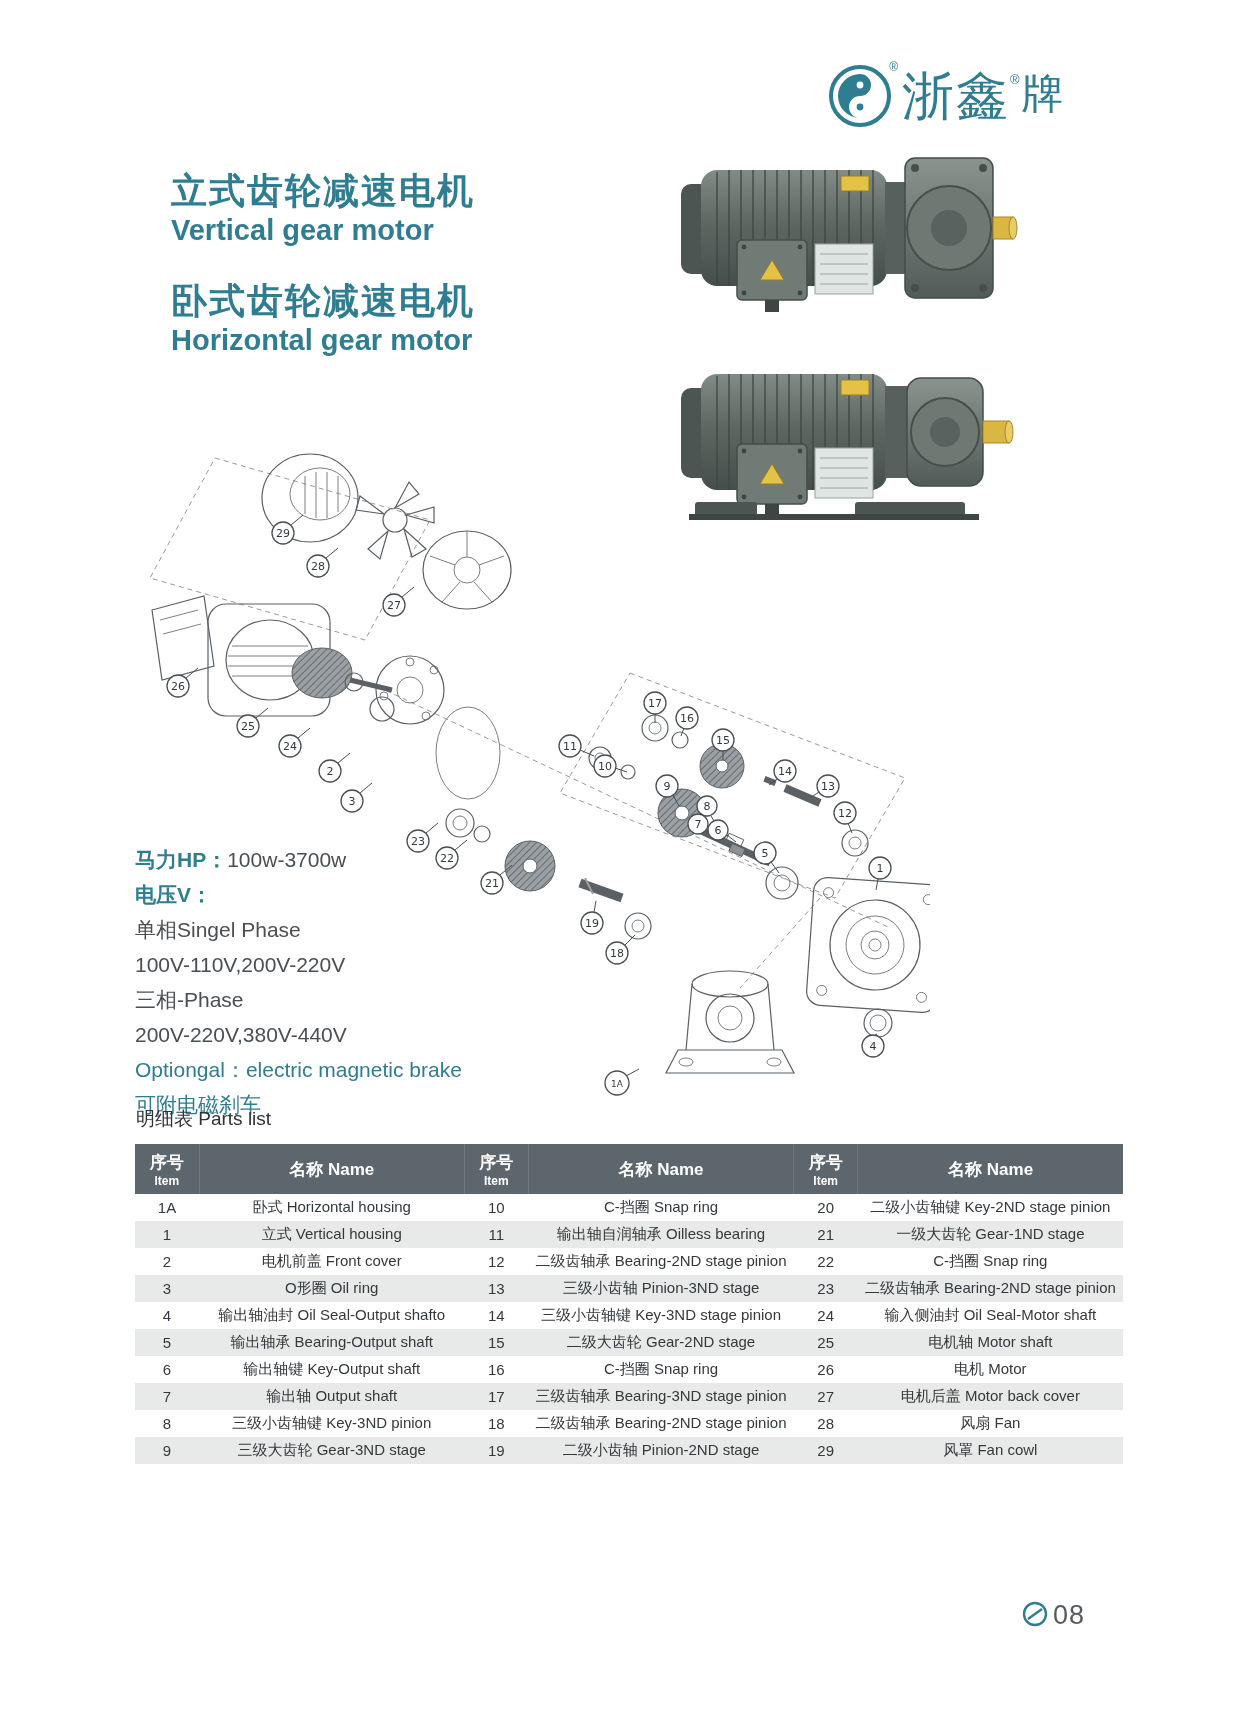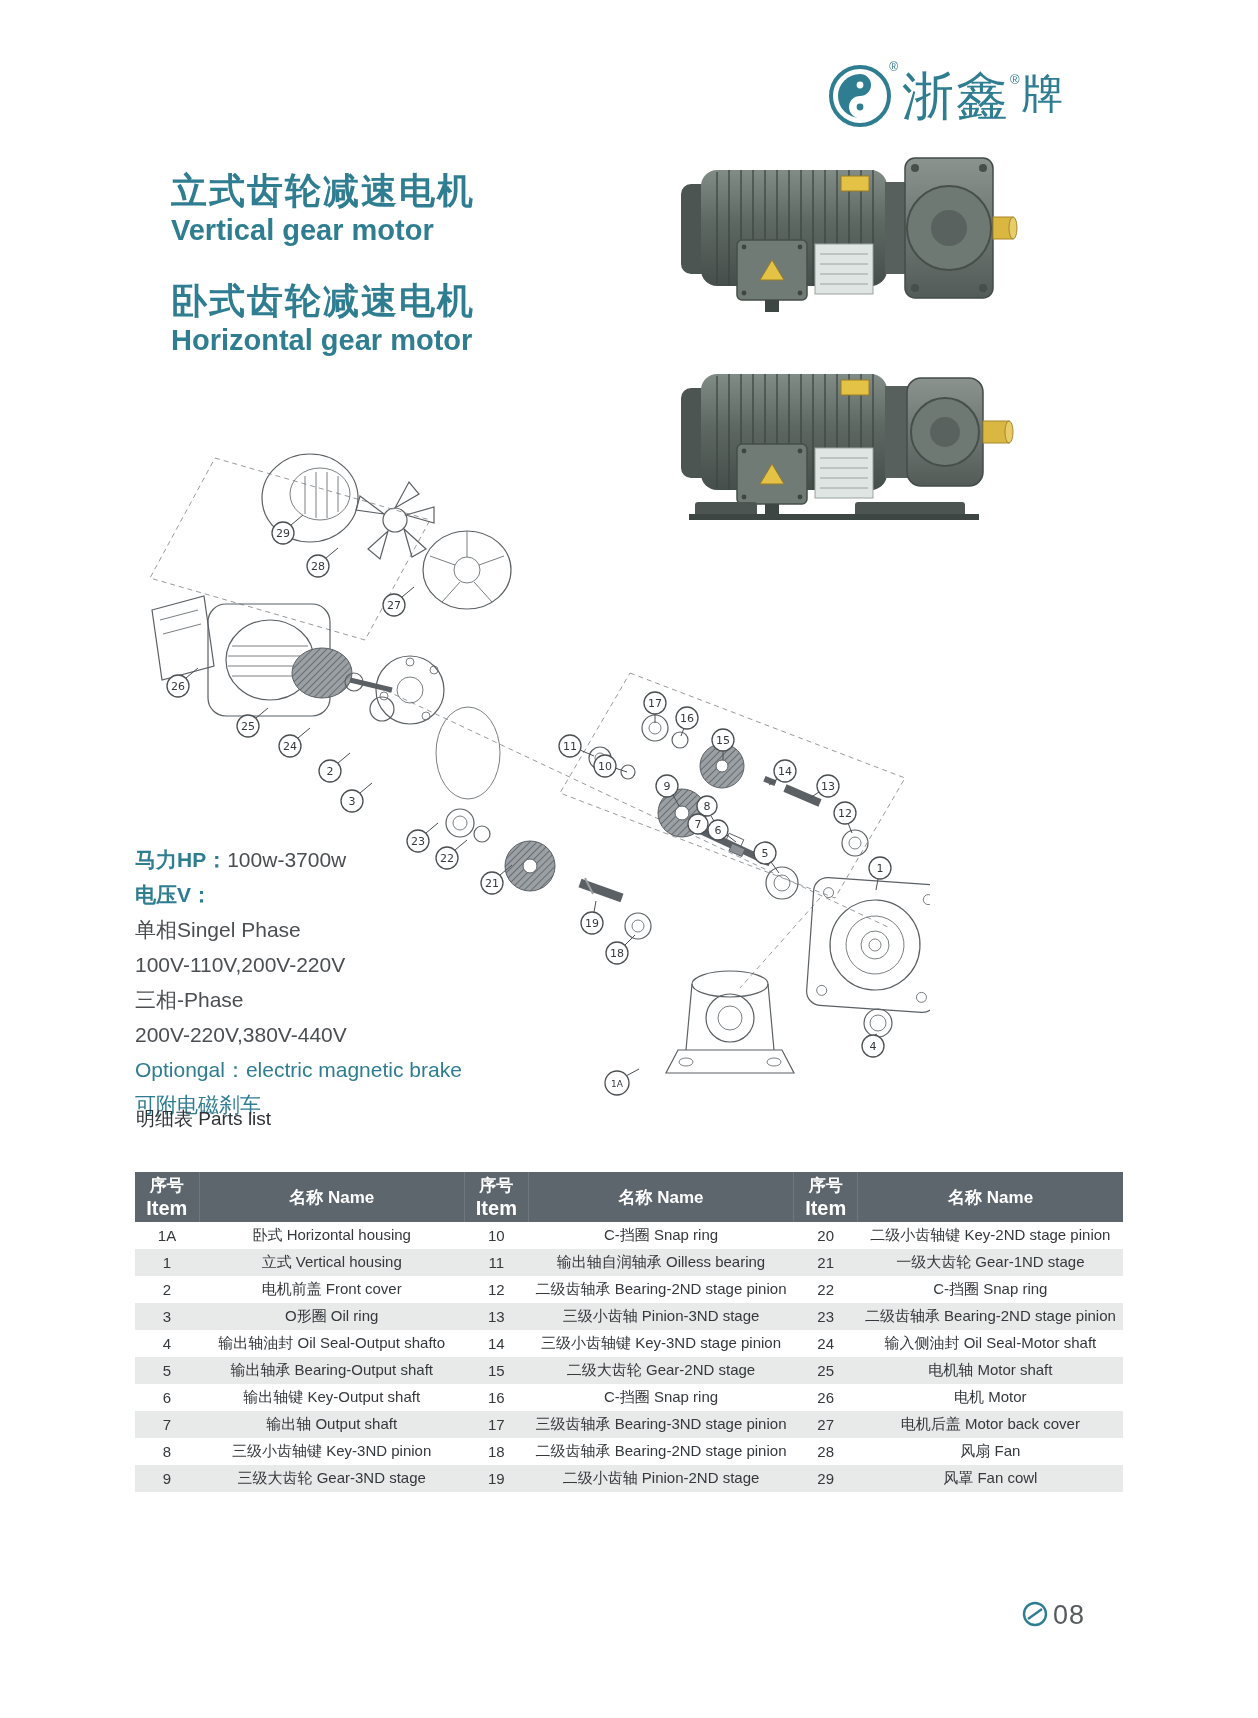--- a/index.html
+++ b/index.html
@@ -45,30 +45,30 @@
 
   
   .specs{position:absolute;left:135px;top:842px;width:360px;font-size:21px;line-height:35px;}
   .specs .lbl{color:var(--accent);font-weight:bold;text-align:right;}
   .specs .val{color:#4a4f53;}
   .specs .plain{color:#4a4f53;}
   .specs .accent{color:var(--accent);}
 
   
   .parts-title{position:absolute;left:136px;top:1106px;font-size:19px;color:#2e3338;}
-  .parts-table{position:absolute;left:135px;top:1144px;width:988px;border-collapse:collapse;table-layout:fixed;margin-top:28px;}
+  .parts-table{position:absolute;left:135px;top:1144px;width:988px;border-collapse:collapse;table-layout:fixed;}
   .parts-table th{background:var(--table-header-bg);color:#fff;font-size:17px;font-weight:bold;
     height:50px;text-align:center;vertical-align:middle;border-right:1px solid #6e777c;}
   .parts-table th:last-child{border-right:none;}
   .parts-table col.item-col{width:64px;}
   .parts-table col.name-col{width:265px;}
   .parts-table td{height:27px;font-size:15px;text-align:center;vertical-align:middle;color:#34393d;
     overflow:hidden;white-space:nowrap;}
   .parts-table tbody tr:nth-child(even){background:var(--row-alt-bg);}
-  .parts-table th .h2{font-size:20px;}
+  .parts-table th .h2{font-size:12px;}
 
   
   .footer{position:absolute;left:1022px;top:1600px;display:flex;align-items:center;gap:5px;}
   .footer .page-num{font-size:27px;color:#565b60;letter-spacing:1px;}
 </style>
 </head>
 <body>
 
 <div class="page">
 

